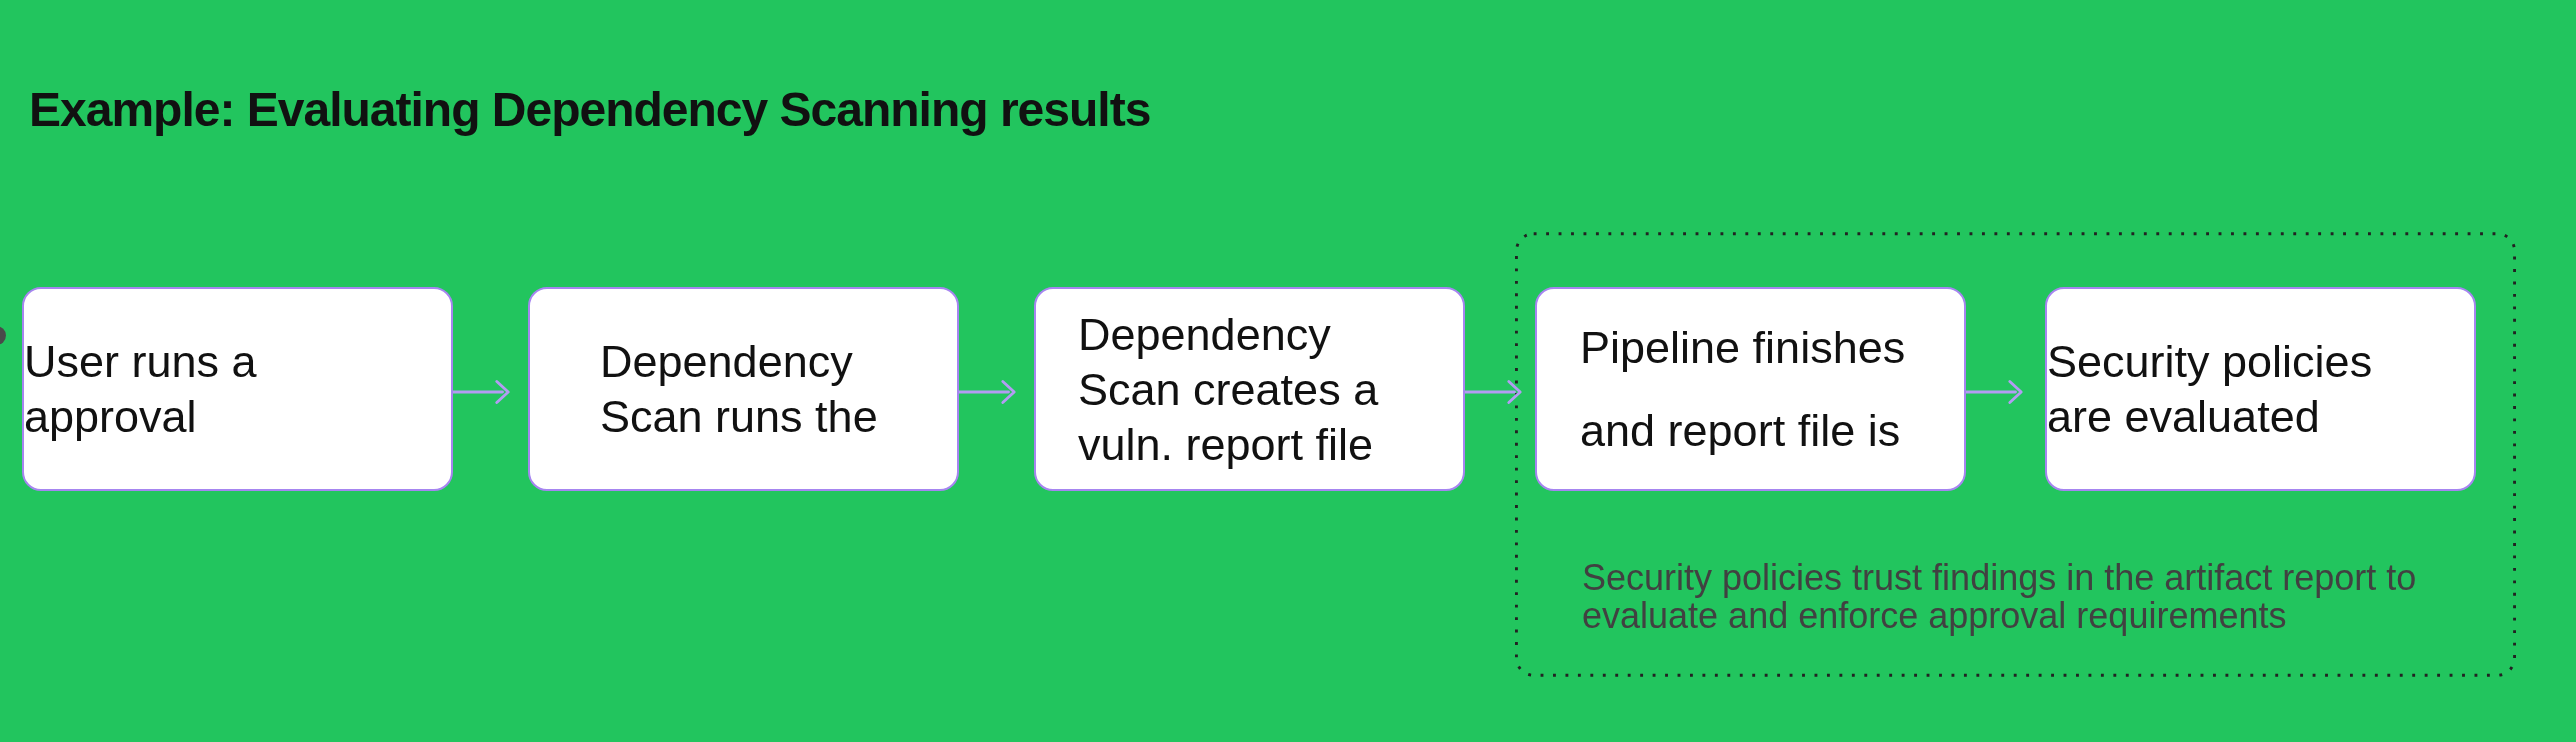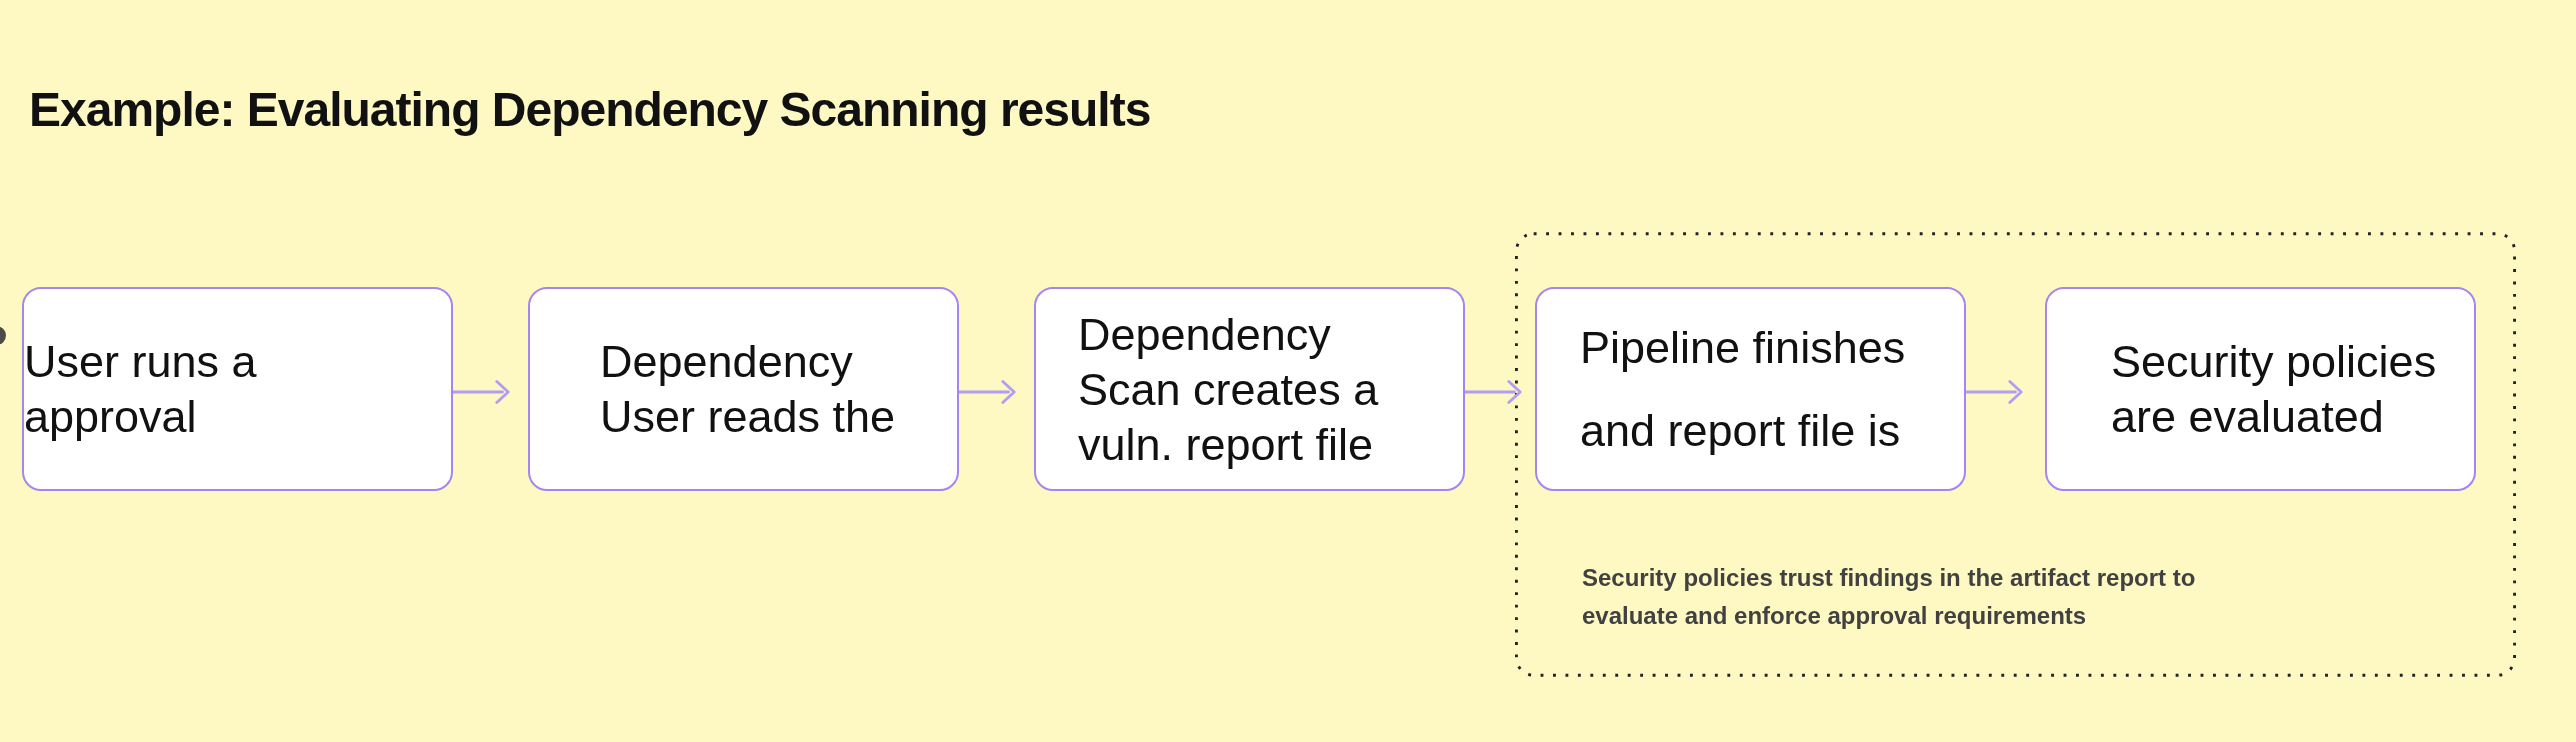--- a/index.html
+++ b/index.html
@@ -1,20 +1,20 @@
 <!DOCTYPE html>
 <html><head>
 <meta charset="utf-8">
 <style>
   html, body { margin: 0; padding: 0; background: #ffffff; }
   .canvas {
     position: relative;
     width: 2576px;
     height: 742px;
-    background: #fef9c3;
+    background: #22c55e;
     overflow: hidden;
     font-family: "Liberation Sans", sans-serif;
   }
 
   .title {
     position: absolute;
     left: 29px;
     top: 84px;
     margin: 0;
     font-size: 48px;
@@ -42,23 +42,23 @@
     left: 1515px;
     top: 232px;
     width: 1001px;
     height: 445px;
   }
   .group-border { position: absolute; left: 0; top: 0; }
   .note {
     position: absolute;
     left: 67px;
     top: 327px;
-    font-size: 24px;
+    font-size: 36px;
     line-height: 38px;
-    font-weight: 700;
+    font-weight: 400;
     color: #414141;
     white-space: nowrap;
   }
 
   
   .node {
     position: absolute;
     top: 287px;
     width: 431px;
     height: 204px;
@@ -72,21 +72,21 @@
     font-size: 45px;
     line-height: 55px;
     color: #111111;
     white-space: nowrap;
   }
   .node .nline { display: block; }
   .node-1 { left: 22px;   }
   .node-2 { left: 528px;  padding-left: 70px; }
   .node-3 { left: 1034px; padding-left: 42px; }
   .node-4 { left: 1535px; padding-left: 43px; gap: 28px; }
-  .node-5 { left: 2045px; padding-left: 64px; }
+  .node-5 { left: 2045px; }
 
   
   .arrow { position: absolute; top: 373px; }
   .arrow-1 { left: 453px; }
   .arrow-2 { left: 959px; }
   .arrow-3 { left: 1465px; }
   .arrow-4 { left: 1966px; }
 </style>
 </head>
 <body>
@@ -107,21 +107,21 @@
     </div>
   </div>
 
   <div class="node node-1">
     <span class="nline">User runs a</span>
     <span class="nline">approval</span>
   </div>
 
   <div class="node node-2">
     <span class="nline">Dependency</span>
-    <span class="nline">User reads the</span>
+    <span class="nline">Scan runs the</span>
   </div>
 
   <div class="node node-3">
     <span class="nline">Dependency</span>
     <span class="nline">Scan creates a</span>
     <span class="nline">vuln. report file</span>
   </div>
 
   <div class="node node-4">
     <span class="nline">Pipeline finishes</span>

